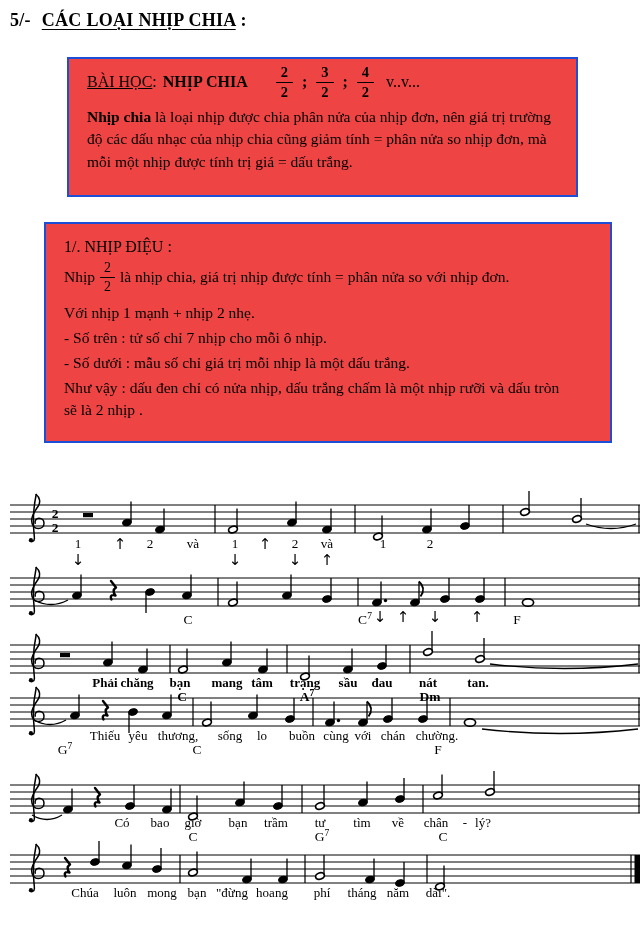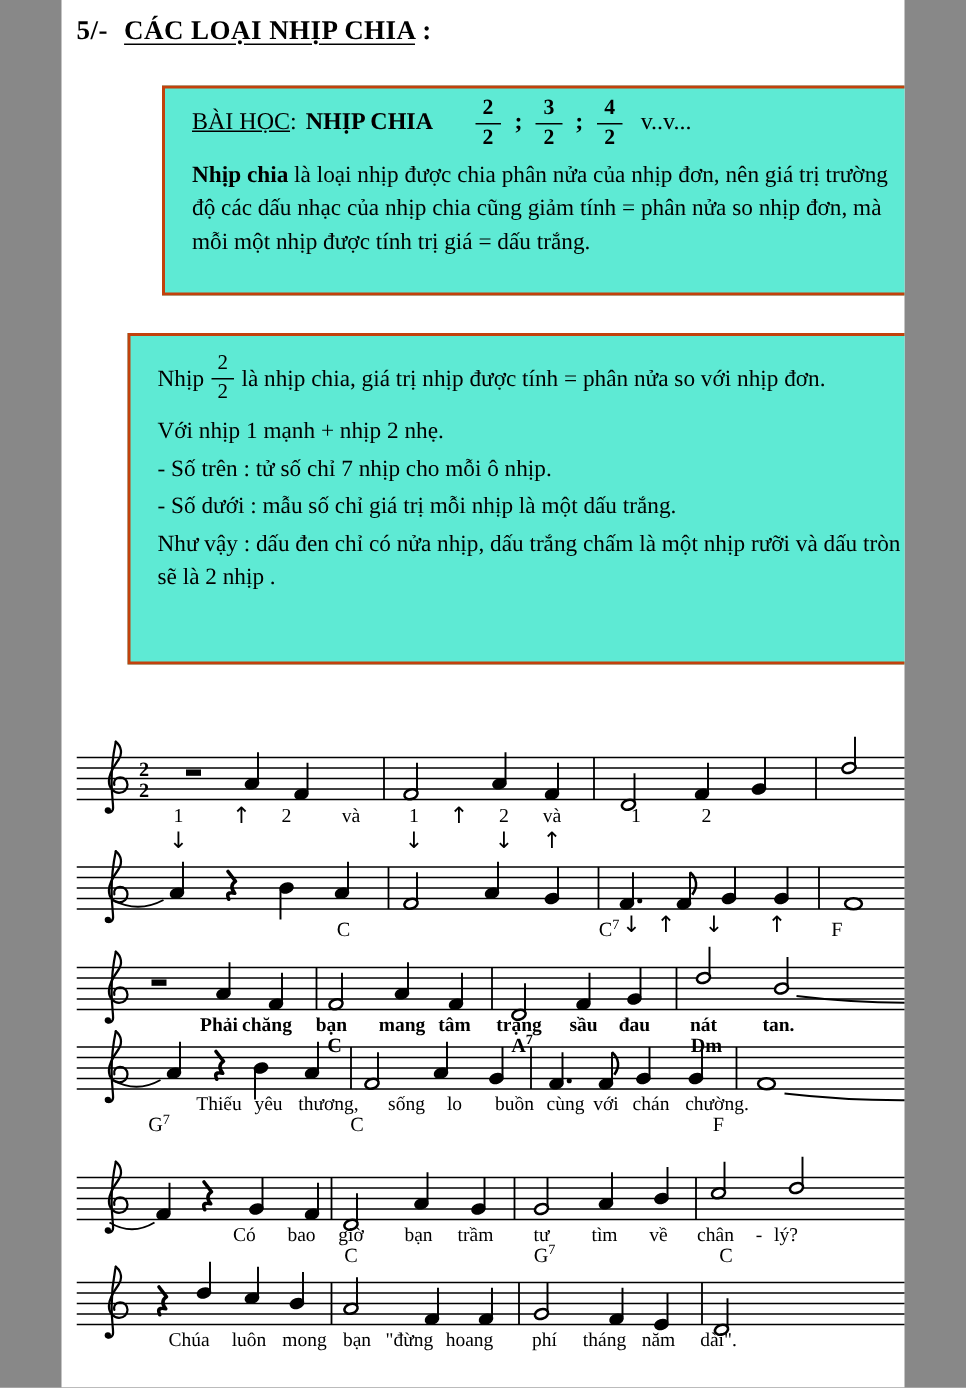--- a/index.html
+++ b/index.html
@@ -1,20 +1,20 @@
 <!DOCTYPE html>
 <html><head>
 <meta charset="utf-8">
 <style>
   html,body{margin:0;padding:0;background:#888;}
-  .page{position:relative;width:562px;height:925px;background:#fff;color:#000;
+  .page{position:relative;width:644px;height:925px;background:#fff;color:#000;
         font-family:"Liberation Serif","DejaVu Serif",serif;overflow:hidden;margin:0 auto;}
   .title{position:absolute;top:10px;left:10px;font-size:18px;font-weight:bold;letter-spacing:.3px;}
   .title .underlined{text-decoration:underline;text-underline-offset:3px;}
-  .box{border:2px solid #c2410c;box-sizing:border-box;position:absolute;background:#5eead4;}
+  .box{border:2px solid #1d4ed8;box-sizing:border-box;position:absolute;background:#ef4444;}
   .box1{left:67px;top:57px;width:511px;height:140px;padding:6px 16px 0 18px;}
   .box1 .line1{font-size:16px;display:flex;align-items:center;}
   .lesson-label{text-decoration:underline;}
   .lesson-name{font-weight:bold;margin-left:6px;}
   .frac{display:inline-block;text-align:center;line-height:1;font-weight:bold;
         font-size:14.5px;vertical-align:middle;margin:0 2px;}
   .frac .num{display:block;border-bottom:1.6px solid #000;padding:0 5px 2px;}
   .frac .den{display:block;padding-top:2px;}
   .semi{font-weight:bold;margin:0 7px;}
   .etc{font-weight:normal;margin-left:10px;}
@@ -68,20 +68,21 @@
       <span class="frac">
         <span class="num">4</span>
         <span class="den">2</span>
       </span>
       <span class="etc">v..v...</span>
     </div>
     <p class="body"><b>Nhịp chia</b><span> là loại nhịp được chia phân nửa của nhịp đơn, nên giá trị trường độ các dấu nhạc của nhịp chia cũng giảm tính = phân nửa so nhịp đơn, mà mỗi một nhịp được tính trị giá = dấu trắng.</span></p>
   </div>
 
   <div class="box box2">
+    <p class="heading">1/. NHỊP ĐIỆU :</p>
     <div class="fline">
       <span>Nhịp</span>
       <span class="frac2">
         <span class="num">2</span>
         <span class="den">2</span>
       </span>
       <span> là nhịp chia, giá trị nhịp được tính = phân nửa so với nhịp đơn.</span>
     </div>
     <p>Với nhịp 1 mạnh + nhịp 2 nhẹ.</p>
     <p>- Số trên : tử số chỉ 7 nhịp cho mỗi ô nhịp.</p>

